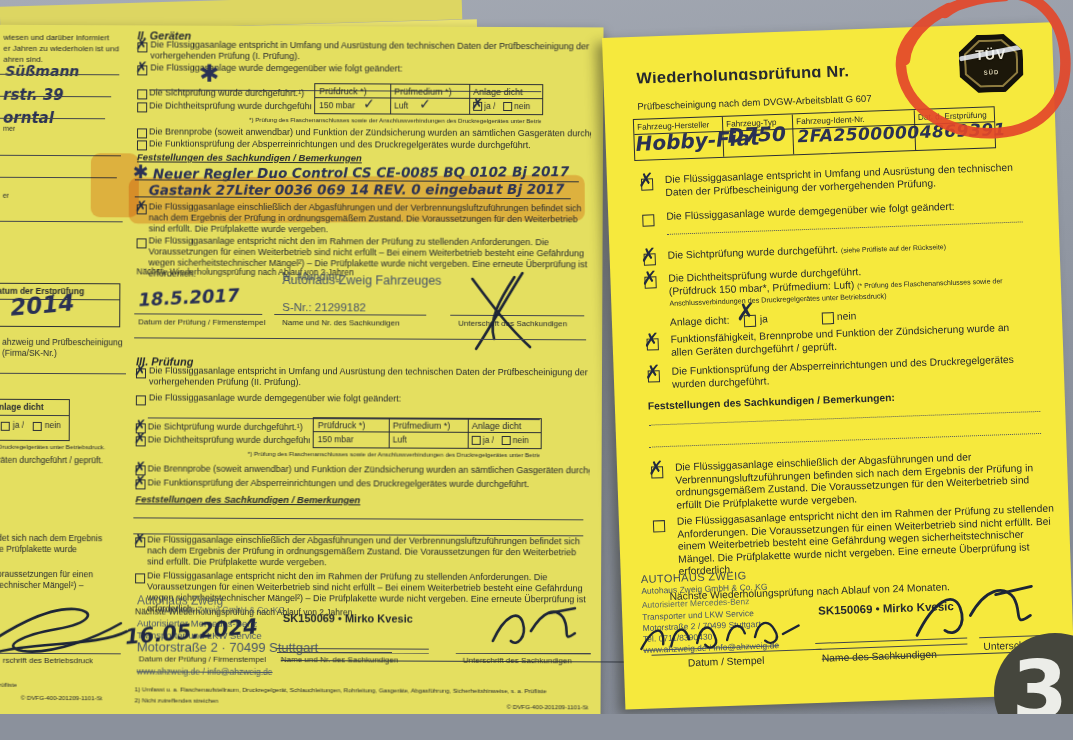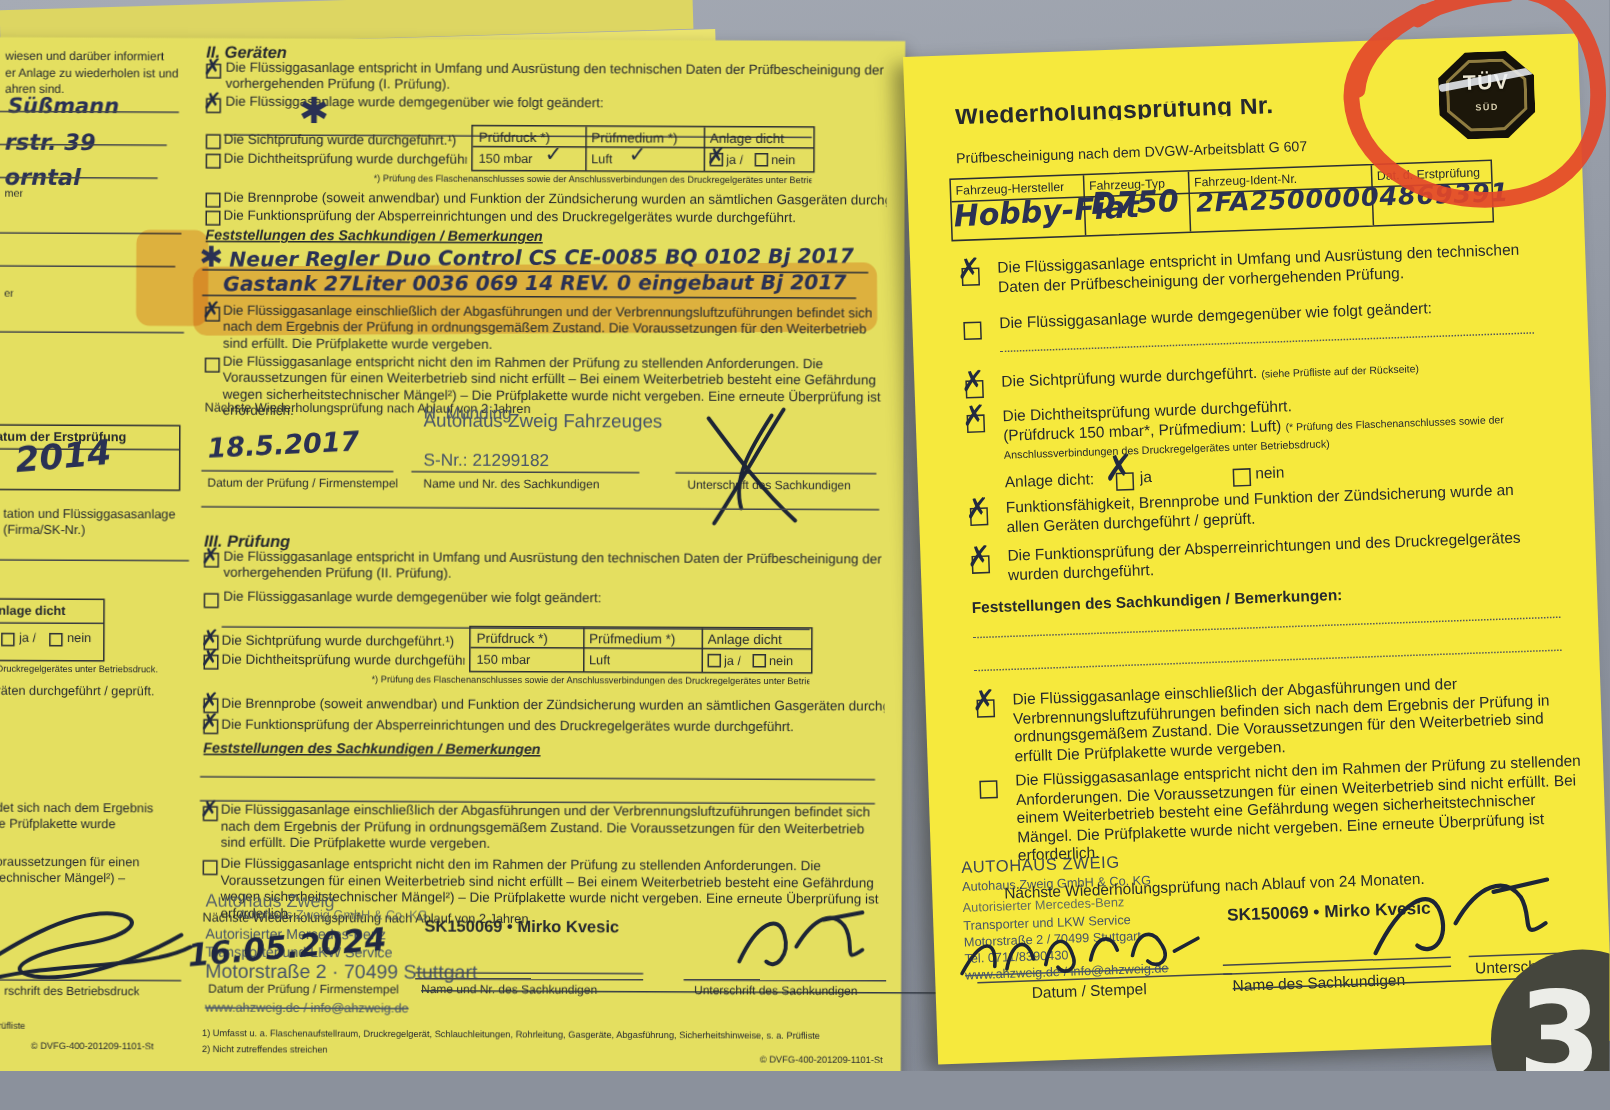--- a/index.html
+++ b/index.html
@@ -42,41 +42,41 @@
 </style>
 </head>
 <body>
 
 <div id="stage">
   <div id="grayfoot"></div>
 
   <div id="ldoc" class="doc">
 
     <div class="t s8 nw" style="left:50px;top:8px;width:128px">wiesen und darüber informiert</div>
-    <div class="t s8 nw" style="left:50px;top:19px;width:128px">er Anlage zu wiederholen ist und</div>
+    <div class="t s8 nw" style="left:50px;top:19px;width:128px">er Jahren zu wiederholen ist und</div>
     <div class="t s8 nw" style="left:50px;top:30px;width:128px">ahren sind.</div>
     <div class="hw" style="left:52px;top:38px;font-size:14px">Süßmann</div>
     <div class="ln" style="left:46px;top:49px;width:120px"></div>
     <div class="hw" style="left:50px;top:62px;font-size:15px">rstr. 39</div>
     <div class="ln" style="left:46px;top:71px;width:112px"></div>
     <div class="hw" style="left:50px;top:85px;font-size:15px">orntal</div>
     <div class="ln" style="left:46px;top:93px;width:106px"></div>
     <div class="t s7 nw" style="left:50px;top:99px">mer</div>
     <div class="ln" style="left:46px;top:130px;width:122px"></div>
     <div class="ln" style="left:46px;top:152px;width:118px"></div>
     <div class="t s7 nw" style="left:50px;top:166px">er</div>
     <div class="ln" style="left:46px;top:196px;width:124px"></div>
 
     <div class="tbl" style="left:-12px;top:258px;width:178px;height:42px">
       <div class="t s85 b nw" style="left:56px;top:2px">atum der Erstprüfung</div>
       <div style="position:absolute;left:0;top:15px;width:100%;border-top:1.1px solid #3a3d42"></div>
     </div>
     <div class="hw" style="left:58px;top:272px;font-size:23px;transform:rotate(-5deg)">2014</div>
 
-    <div class="t s85 nw" style="left:50px;top:312px;width:128px">tation und Flüssiggasasanlage</div>
+    <div class="t s85 nw" style="left:50px;top:312px;width:128px">ahzweig und Prüfbescheinigung</div>
     <div class="t s85 nw" style="left:50px;top:323px">(Firma/SK-Nr.)</div>
     <div class="ln" style="left:46px;top:348px;width:128px"></div>
 
     <div class="tbl" style="left:-12px;top:374px;width:128px;height:40px">
       <div class="t s85 b nw" style="left:58px;top:2px">nlage dicht</div>
       <div style="position:absolute;left:0;top:15px;width:100%;border-top:1.1px solid #3a3d42"></div>
       <span class="cb" style="left:60px;top:22px;width:7px;height:7px"></span>
       <div class="t s85 nw" style="left:72px;top:20px">ja /</div>
       <span class="cb" style="left:92px;top:22px;width:7px;height:7px"></span>
       <div class="t s85 nw" style="left:104px;top:20px">nein</div>

